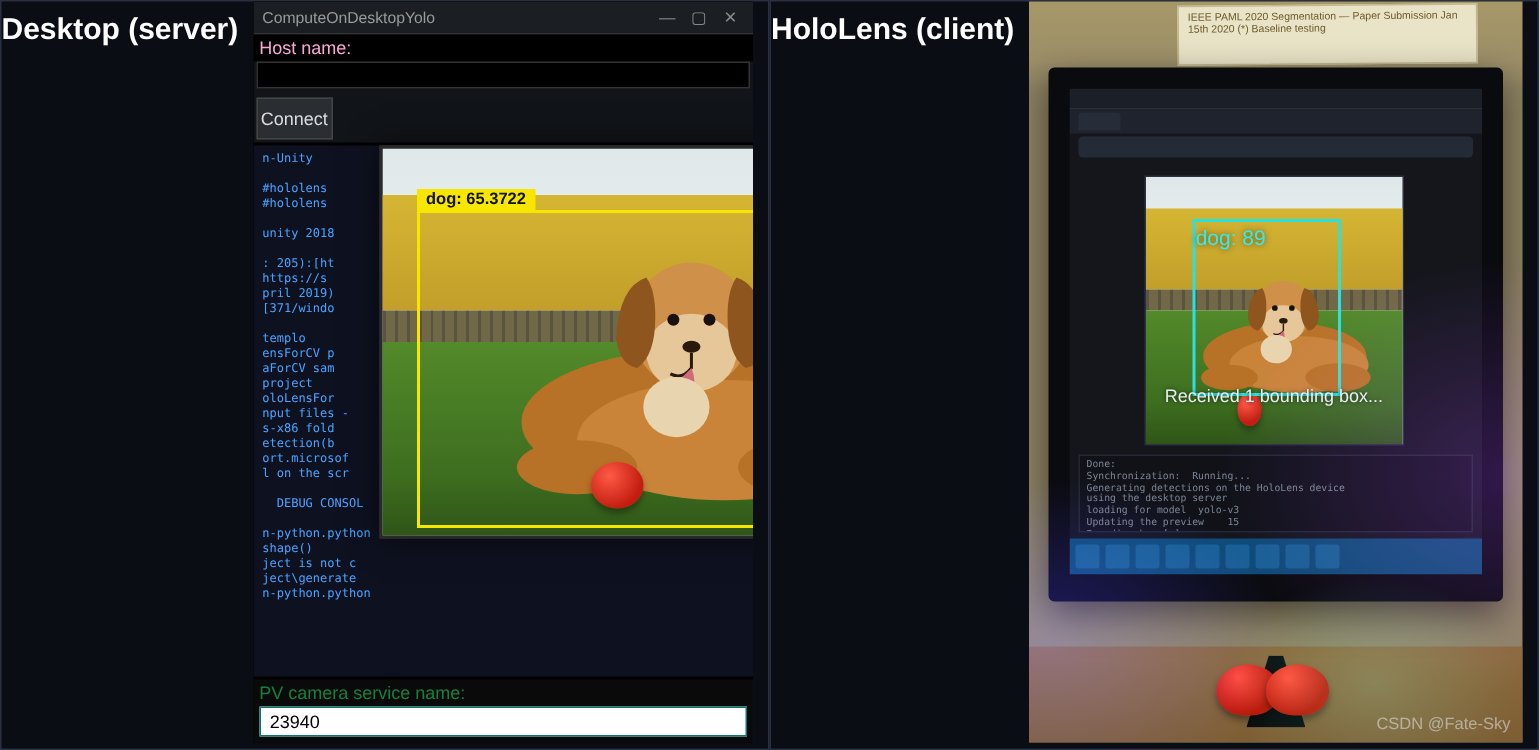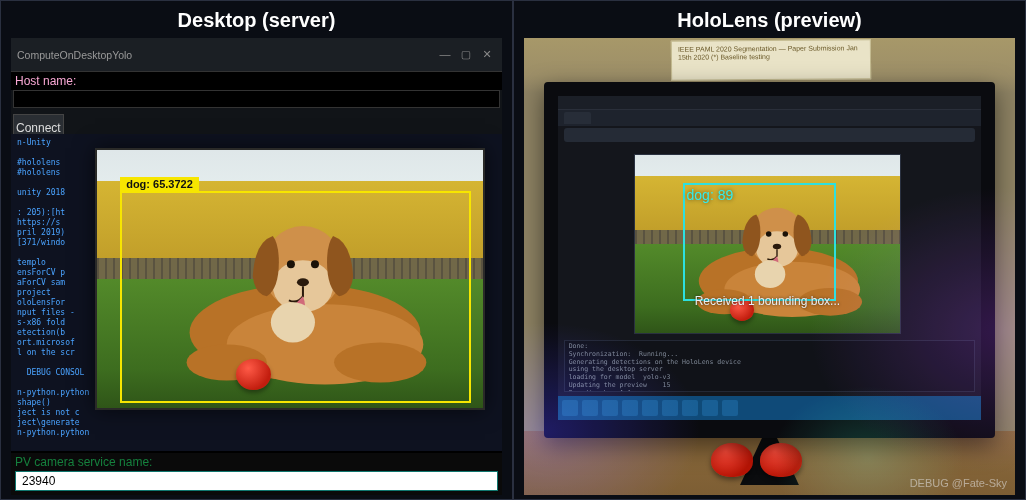--- a/index.html
+++ b/index.html
@@ -12,21 +12,21 @@
     overflow: hidden;
   }
   .container {
     display: flex;
     width: 100%;
     height: 100%;
   }
   .panel {
     flex: 1;
     display: flex;
-    flex-direction: column;
+    flex-direction: row;
     border: 1px solid #2a3040;
   }
   .panel-title {
     text-align: center;
     font-size: 20px;
     font-weight: 600;
     padding: 8px 0 6px;
   }
 
   
@@ -41,21 +41,21 @@
     position: absolute;
     left: 0; top: 0; right: 0;
     background: #111418;
     color: #bbb;
     font-size: 11px;
   }
   .win-titlebar {
     display: flex;
     align-items: center;
     justify-content: space-between;
-    height: 34px;
+    height: 22px;
     padding: 0 6px;
     background: #1b1f24;
     border-bottom: 1px solid #333;
   }
   .win-titlebar .title { font-size: 10.5px; color: #999; }
   .win-controls span { display:inline-block; width:18px; text-align:center; color:#888; }
   .label-row {
     font-size: 12px;
     color: #f9a8d4;
     padding: 2px 4px;
@@ -87,21 +87,21 @@
     color: #4aa3ff;
     padding: 4px 6px;
     line-height: 1.25;
     overflow: hidden;
     white-space: pre;
   }
 
   .photo-frame {
     position: absolute;
     left: 84px;
-    top: 110px;
+    top: 96px;
     width: 390px;
     height: 262px;
     background: #3b3b39;
     border: 2px solid #2a2a28;
     box-shadow: 0 0 20px rgba(0,0,0,0.6);
     overflow: hidden;
   }
 
   
   .scene {
@@ -445,21 +445,21 @@
 
       <div class="bottom-form">
         <div class="lbl">PV camera service name:</div>
         <div class="field">23940</div>
       </div>
 
     </div>
   </div>
 
   <div class="panel">
-    <div class="panel-title">HoloLens (preview)</div>
+    <div class="panel-title">HoloLens (client)</div>
     <div class="right-body">
 
       <div class="wall-note">IEEE  PAML  2020
 Segmentation — Paper Submission Jan 15th 2020
 (*) Baseline testing</div>
 
       <div class="desk-shelf"></div>
       <div class="stand"></div>
       <div class="red-obj one"></div>
       <div class="red-obj two"></div>
@@ -511,17 +511,17 @@
             <div class="tb-icon"></div>
             <div class="tb-icon"></div>
             <div class="tb-icon"></div>
             <div class="spacer"></div>
             <div class="clock"></div>
           </div>
         </div>
       </div>
 
       <div class="lens-flare"></div>
-      <div class="watermark">DEBUG @Fate-Sky</div>
+      <div class="watermark">CSDN @Fate-Sky</div>
     </div>
   </div>
 
 </div>
 
 </body></html>

